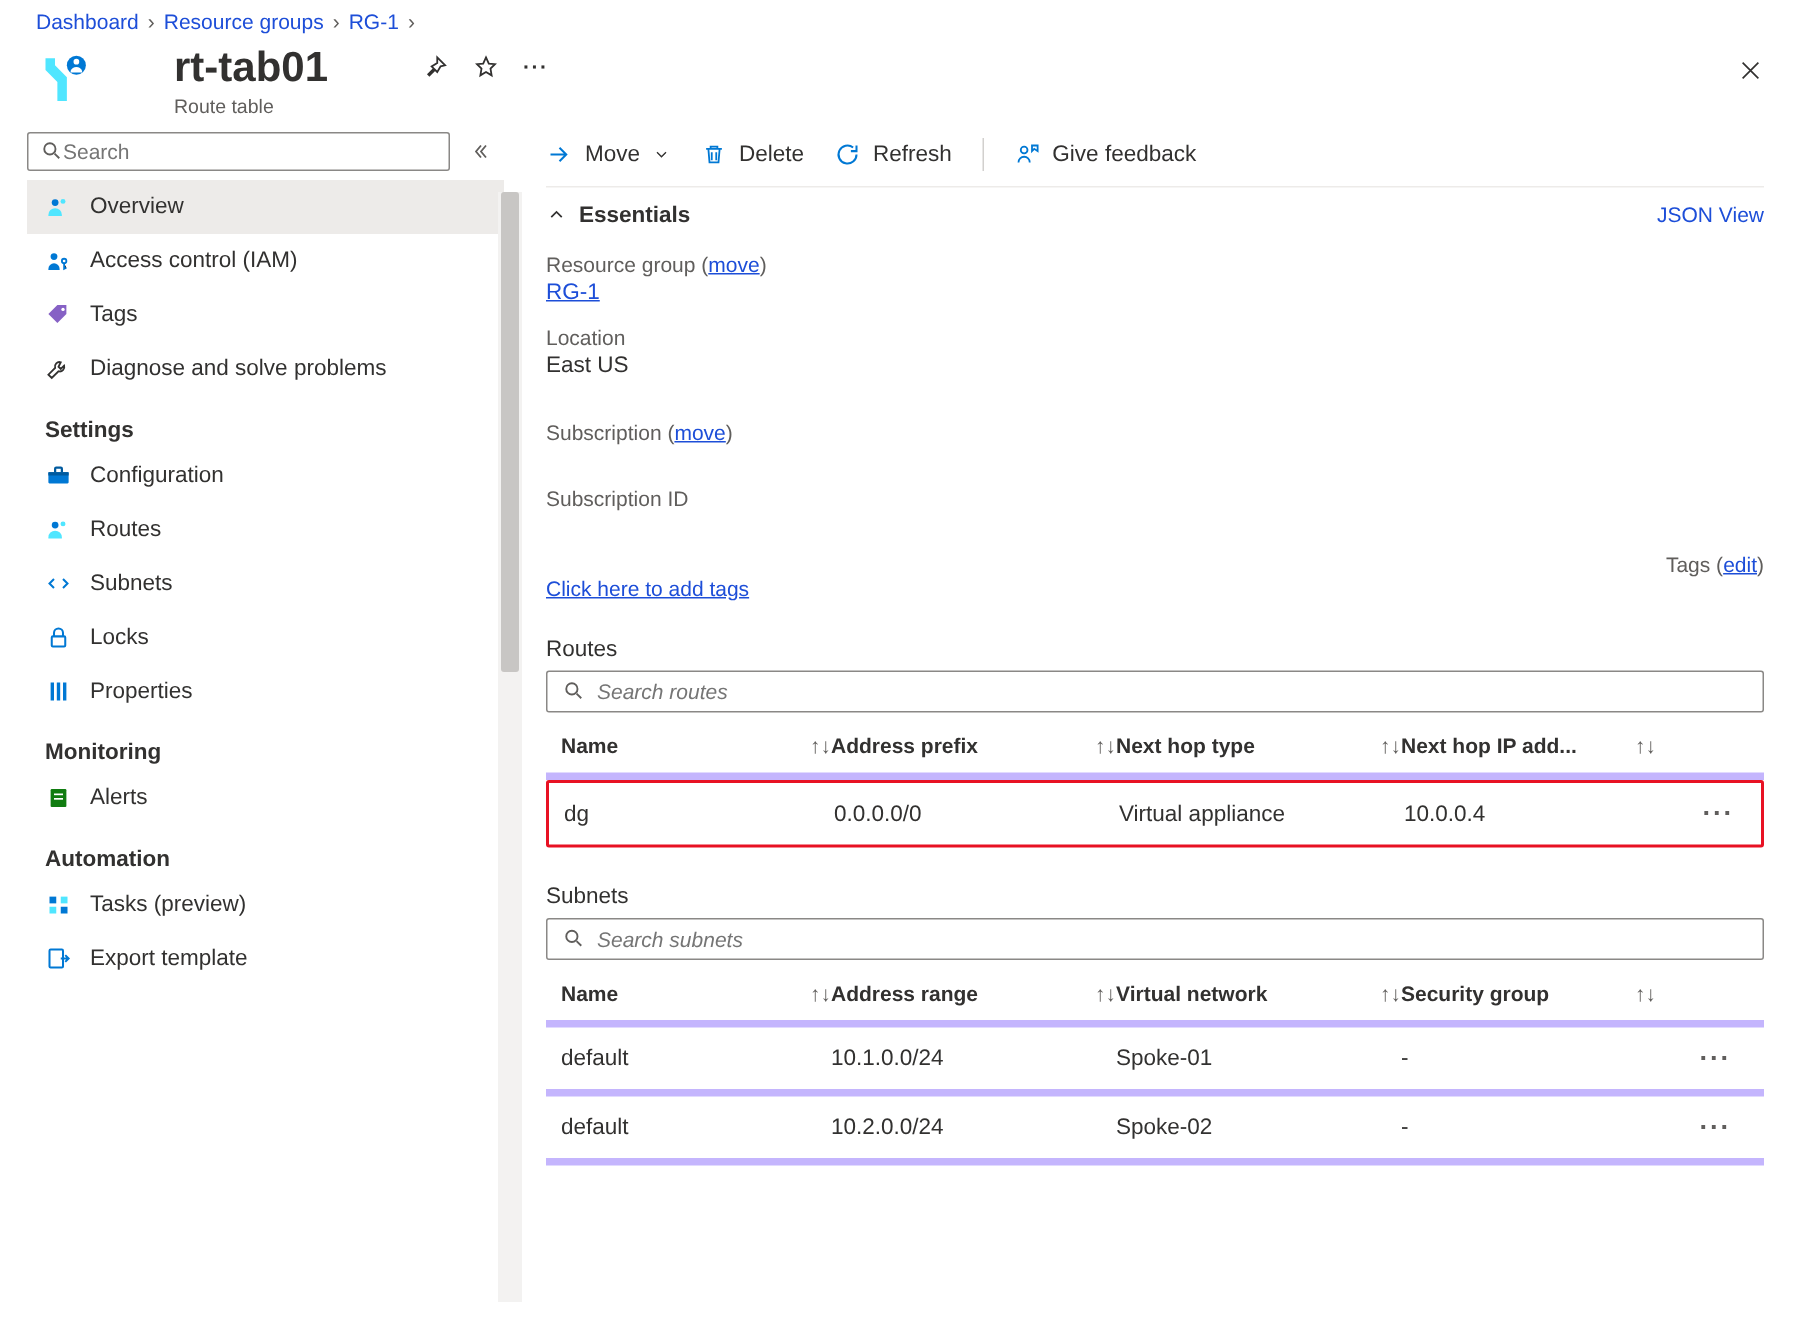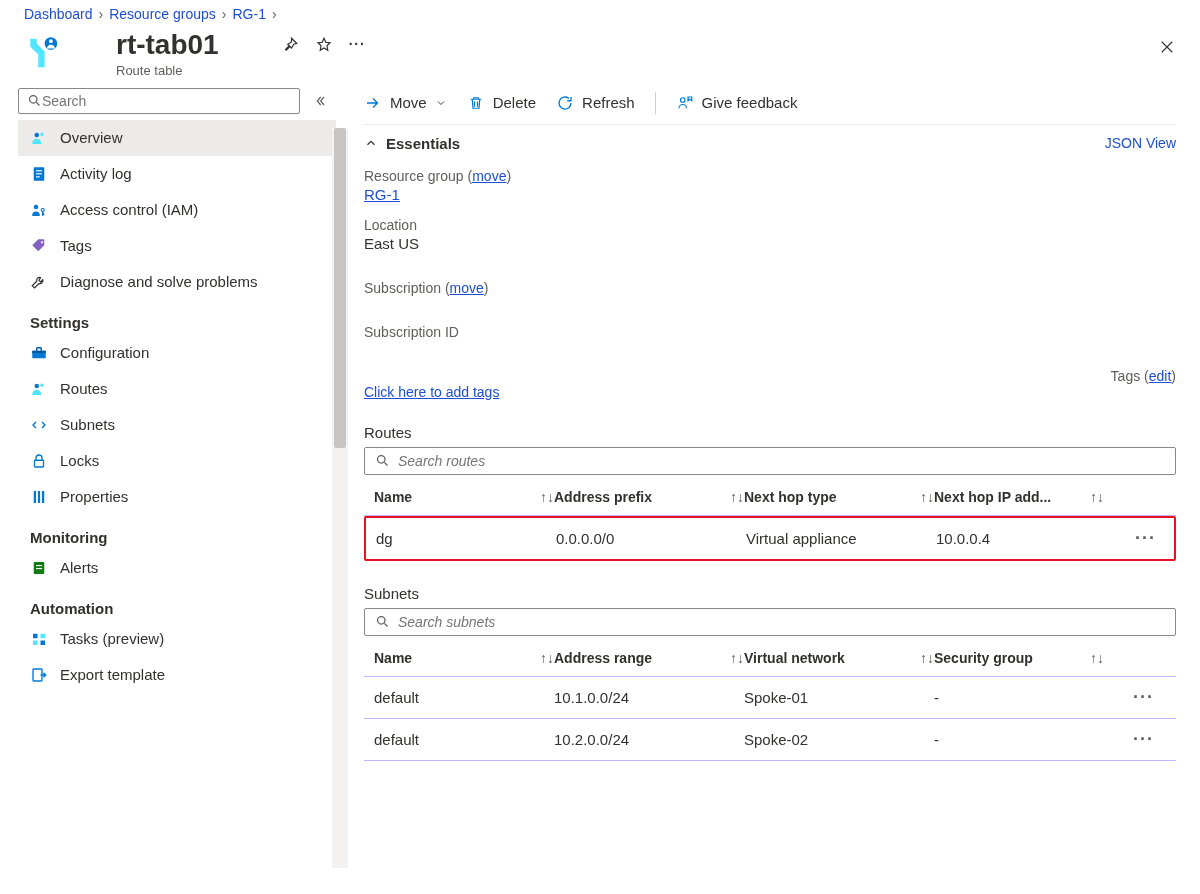--- a/index.html
+++ b/index.html
@@ -45,21 +45,21 @@
   .essentials-hdr .lead { display: flex; align-items: center; gap: 8px; font-weight: 600; font-size: 15px; }
   .ess-grid { display: grid; grid-template-columns: 1fr; column-gap: 40px; row-gap: 14px; padding: 12px 0 4px; }
   .ess-cell .lbl { color: #605e5c; font-size: 14px; }
   .ess-cell .val { font-size: 15px; margin-top: 2px; }
 
   .section { margin-top: 24px; }
   .section-title { font-size: 15px; margin-bottom: 6px; }
   .table-search { display: flex; align-items: center; gap: 8px; border: 1px solid #8a8886; padding: 5px 10px; border-radius: 2px; margin-bottom: 4px; color: #605e5c; }
   .table-search input { border: none; outline: none; flex: 1; font-size: 14px; font-style: italic; color: #605e5c; background: transparent; }
 
-  .grid-head, .grid-row { display: grid; align-items: center; padding: 10px 10px; border-bottom: 1px solid #c4b5fd; }
+  .grid-head, .grid-row { display: grid; align-items: center; padding: 10px 10px; border-bottom: 5px solid #c4b5fd; }
   .routes { grid-template-columns: 180px 190px 190px 170px 50px; }
   .subnets { grid-template-columns: 180px 190px 190px 170px 50px; }
   .grid-head { font-weight: 600; font-size: 14px; color: #323130; }
   .sort { display: inline-flex; align-items: center; gap: 4px; justify-content: space-between; }
   .sort .arrows { display: inline-flex; align-items: center; color: #605e5c; }
   .grid-row { font-size: 15px; }
   .grid-row.hl { border: 2px solid #e81123; border-radius: 2px; }
   .more { text-align: right; font-size: 18px; font-weight: 600; color: #605e5c; cursor: pointer; letter-spacing: 1px; }
 
   svg { display: block; }
@@ -134,31 +134,20 @@
               <circle cx="9" cy="8" r="3" fill="#0078d4"></circle>
               <path fill="#50e6ff" d="M3 19a6 6 0 0 1 12 0v1H3z"></path>
               <circle cx="16" cy="7" r="2.2" fill="#50e6ff"></circle>
             </svg>
           </span>
           <span>Overview</span>
         </div>
         <div class="nav-item">
           <span class="ni-ico">
             <svg viewBox="0 0 24 24" width="18" height="18">
-              <rect x="5" y="3" width="14" height="18" rx="1" fill="#0078d4"></rect>
-              <rect x="8" y="7" width="8" height="1.5" fill="#fff"></rect>
-              <rect x="8" y="11" width="8" height="1.5" fill="#fff"></rect>
-              <rect x="8" y="15" width="5" height="1.5" fill="#fff"></rect>
-            </svg>
-          </span>
-          <span>Activity log</span>
-        </div>
-        <div class="nav-item">
-          <span class="ni-ico">
-            <svg viewBox="0 0 24 24" width="18" height="18">
               <circle cx="8" cy="8" r="3" fill="#0078d4"></circle>
               <path fill="#0078d4" d="M3 19a5 5 0 0 1 10 0v1H3z"></path>
               <circle cx="17" cy="12" r="2" fill="none" stroke="#0078d4" stroke-width="1.6"></circle>
               <path stroke="#0078d4" stroke-width="1.6" d="M17 14v5l2-1"></path>
             </svg>
           </span>
           <span>Access control (IAM)</span>
         </div>
         <div class="nav-item">
           <span class="ni-ico">

